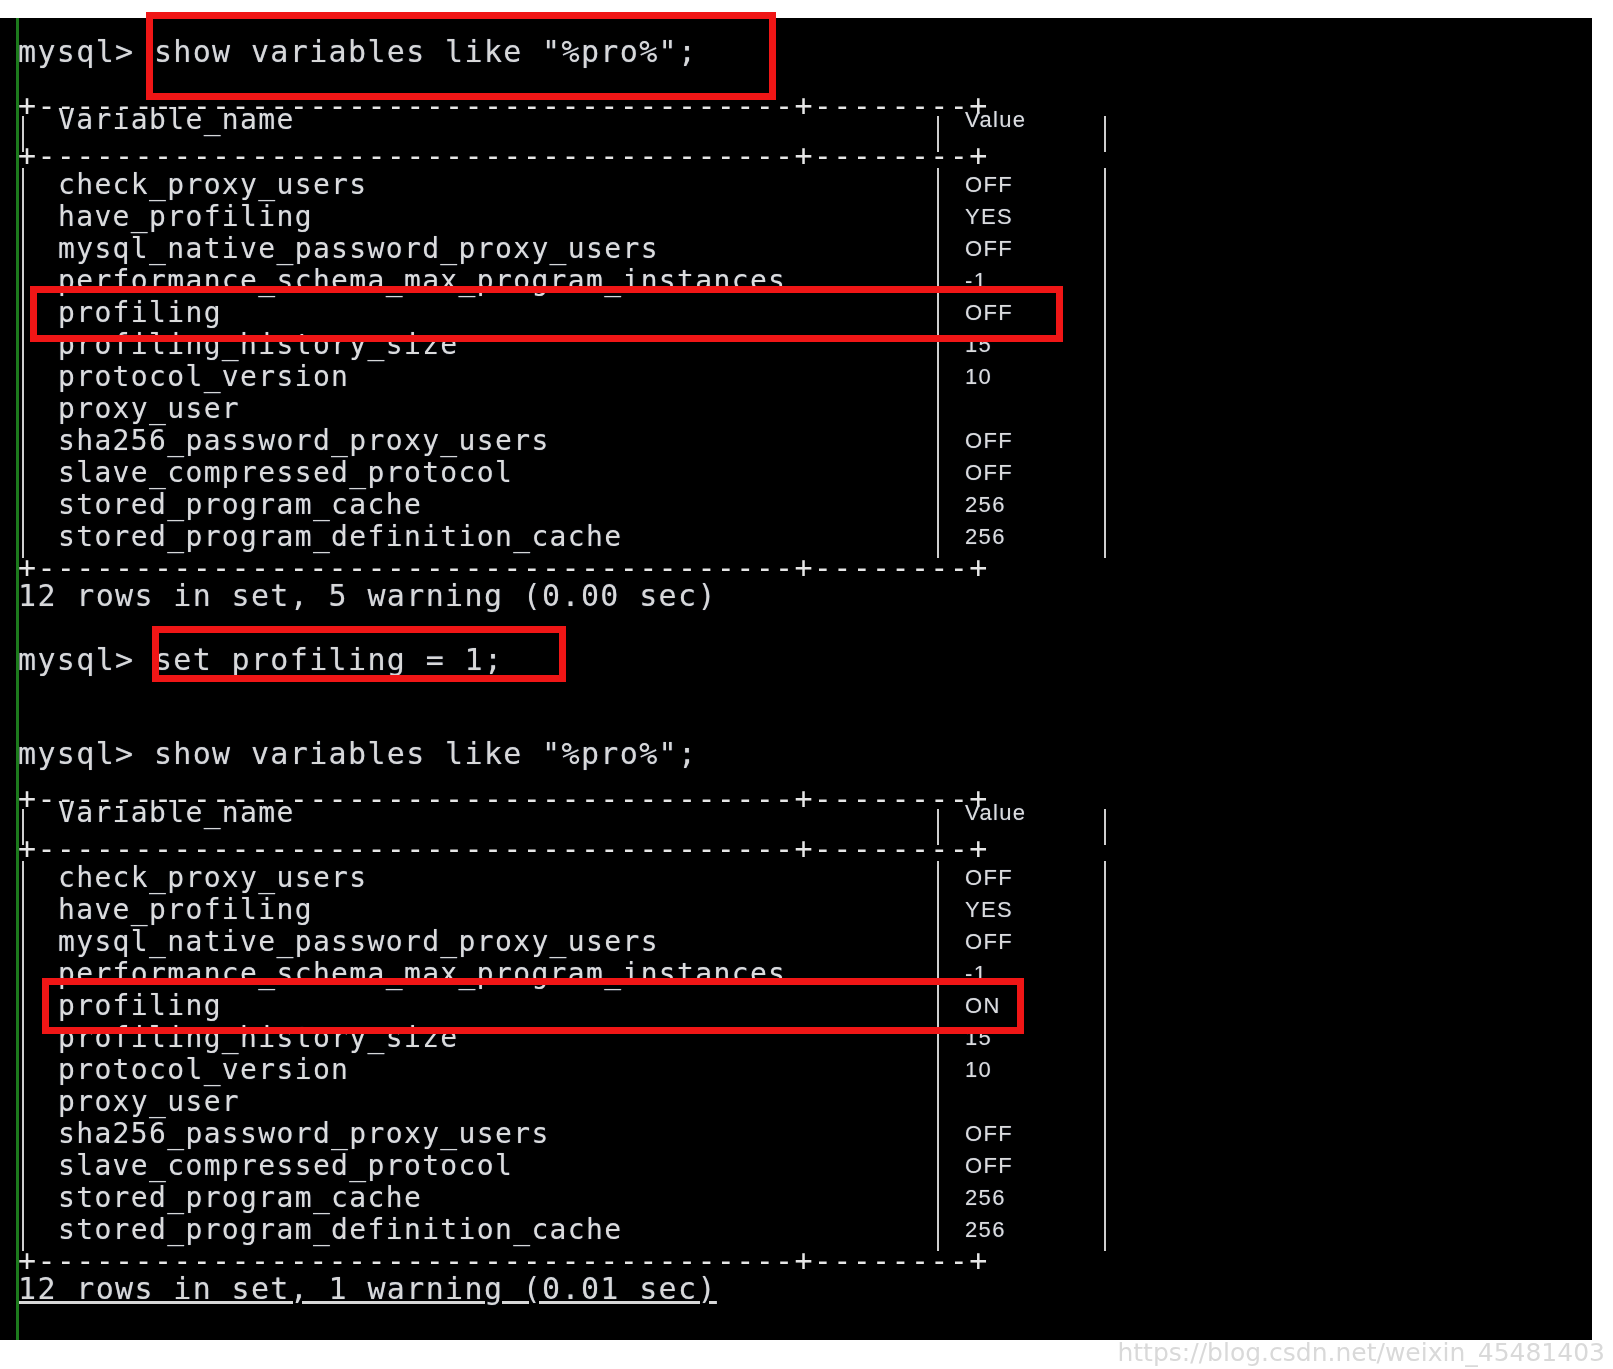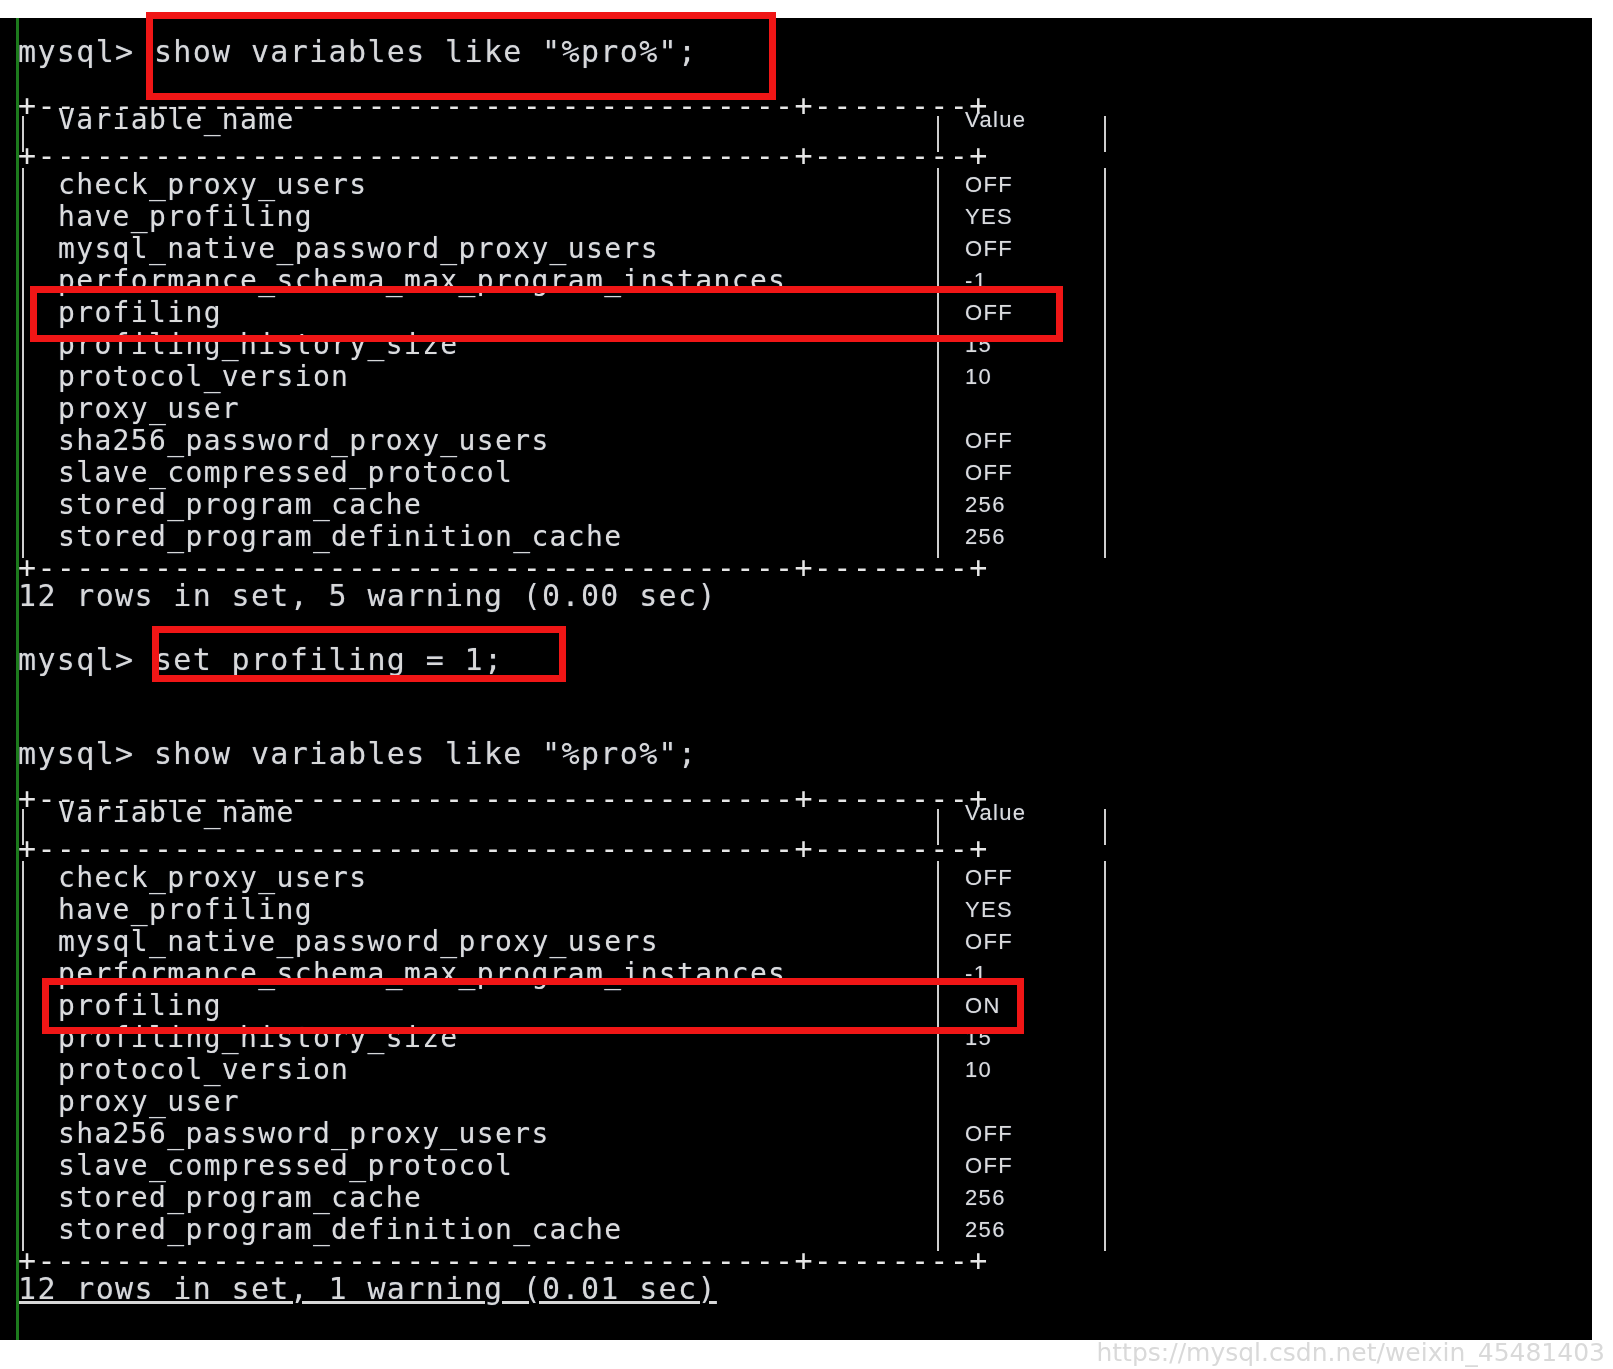--- a/index.html
+++ b/index.html
@@ -231,15 +231,15 @@
   <div id="left-rail"></div>
 
   <div class="highlight-box" style="left:146px; top:12px; width:630px; height:88px;"></div>
 
   <div class="highlight-box" style="left:30px; top:286px; width:1033px; height:56px;"></div>
 
   <div class="highlight-box" style="left:152px; top:626px; width:414px; height:56px;"></div>
 
   <div class="highlight-box" style="left:42px; top:978px; width:982px; height:56px;"></div>
 
-  <div id="watermark">https://mysql.csdn.net/weixin_45481403</div>
+  <div id="watermark">https://blog.csdn.net/weixin_45481403</div>
 
 </div>
 
 </body></html>

